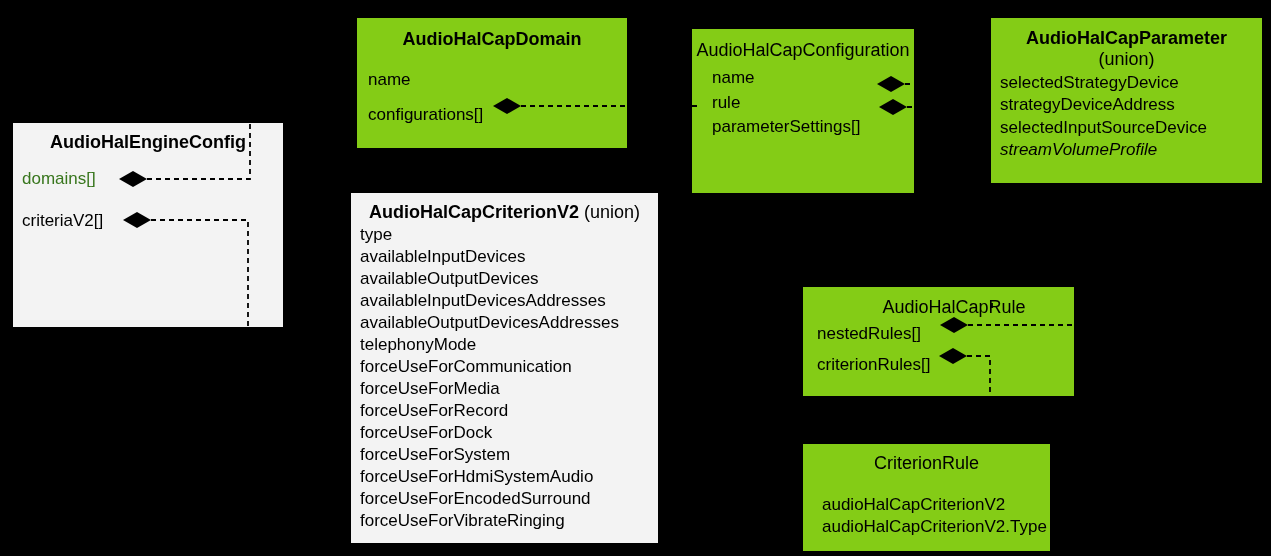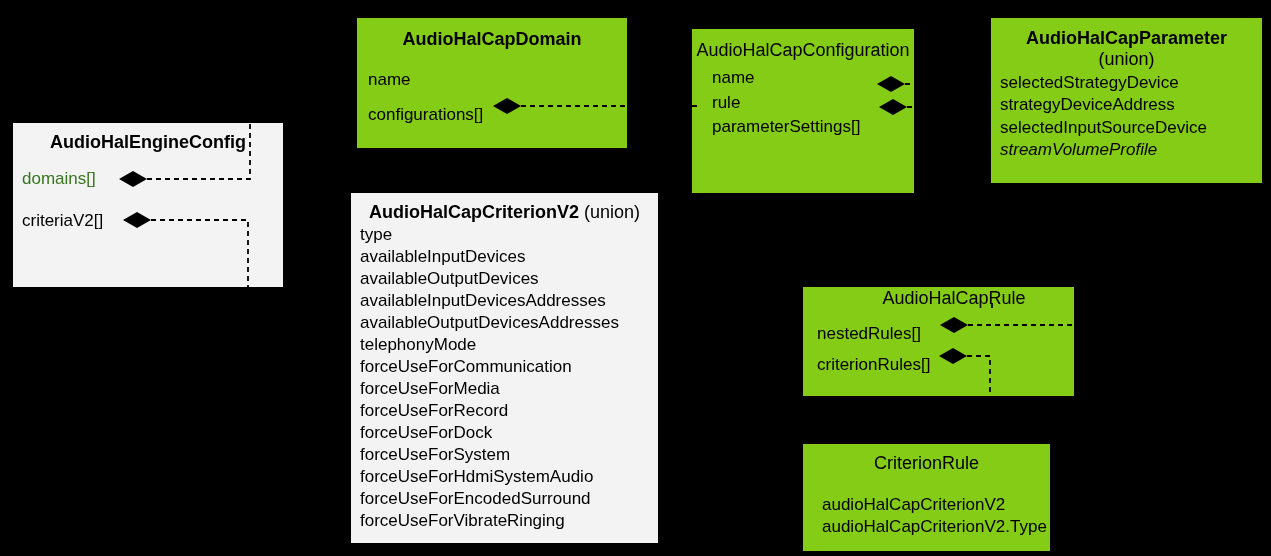--- a/index.html
+++ b/index.html
@@ -17,21 +17,21 @@
   .rows{position:absolute;font-size:17px;line-height:22px;white-space:nowrap;}
   svg.overlay{position:absolute;left:0;top:0;width:1271px;height:556px;pointer-events:none;}
   .conn{fill:none;stroke:#000;stroke-width:1.8;stroke-dasharray:5 4;}
   .diamond{fill:#000;stroke:none;}
 </style>
 </head>
 <body>
 
 <div id="canvas">
 
-  <div class="box gray" style="left:13px;top:123px;width:270px;height:164px;">
+  <div class="box gray" style="left:13px;top:123px;width:270px;height:204px;">
     <div class="title b" style="top:9px;">AudioHalEngineConfig</div>
     <div class="field accent" style="left:9px;top:46px;">domains[]</div>
     <div class="field" style="left:9px;top:88px;">criteriaV2[]</div>
   </div>
 
   <div class="box green" style="left:357px;top:10px;width:270px;height:130px;">
     <div class="title b" style="top:11px;">AudioHalCapDomain</div>
     <div class="field" style="left:11px;top:52px;">name</div>
     <div class="field" style="left:11px;top:87px;">configurations[]</div>
   </div>
@@ -66,21 +66,21 @@
       <div>forceUseForRecord</div>
       <div>forceUseForDock</div>
       <div>forceUseForSystem</div>
       <div>forceUseForHdmiSystemAudio</div>
       <div>forceUseForEncodedSurround</div>
       <div>forceUseForVibrateRinging</div>
     </div>
   </div>
 
   <div class="box green" style="left:803px;top:279px;width:271px;height:109px;">
-    <div class="title" style="top:1px;padding-left:31px;">AudioHalCapRule</div>
+    <div class="title" style="top:10px;padding-left:31px;">AudioHalCapRule</div>
     <div class="field" style="left:14px;top:37px;">nestedRules[]</div>
     <div class="field" style="left:14px;top:68px;">criterionRules[]</div>
   </div>
 
   <div class="box green" style="left:803px;top:436px;width:247px;height:107px;">
     <div class="title" style="top:9px;">CriterionRule</div>
     <div class="field" style="left:19px;top:51px;">audioHalCapCriterionV2</div>
     <div class="field" style="left:19px;top:73px;">audioHalCapCriterionV2.Type</div>
   </div>
 

